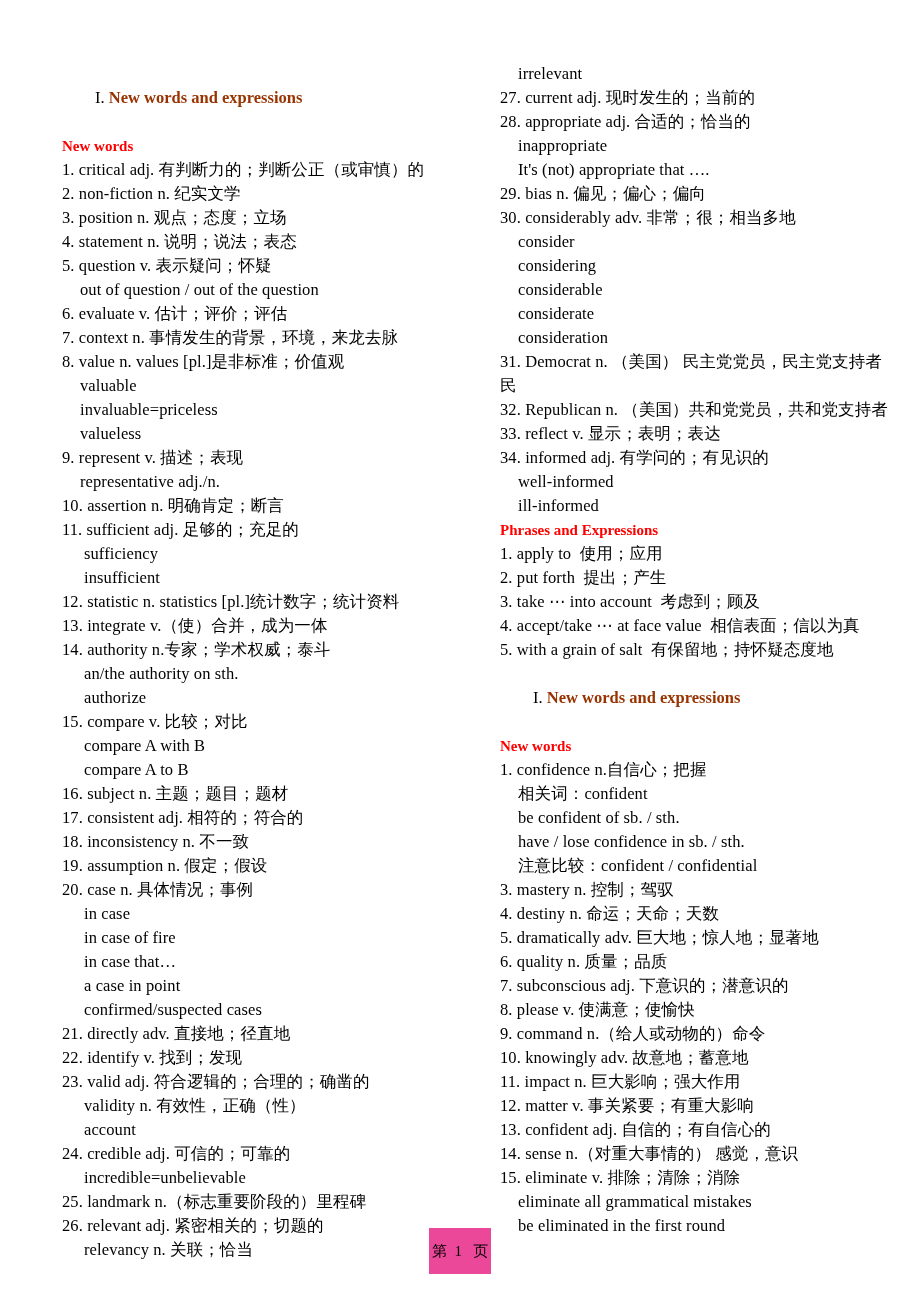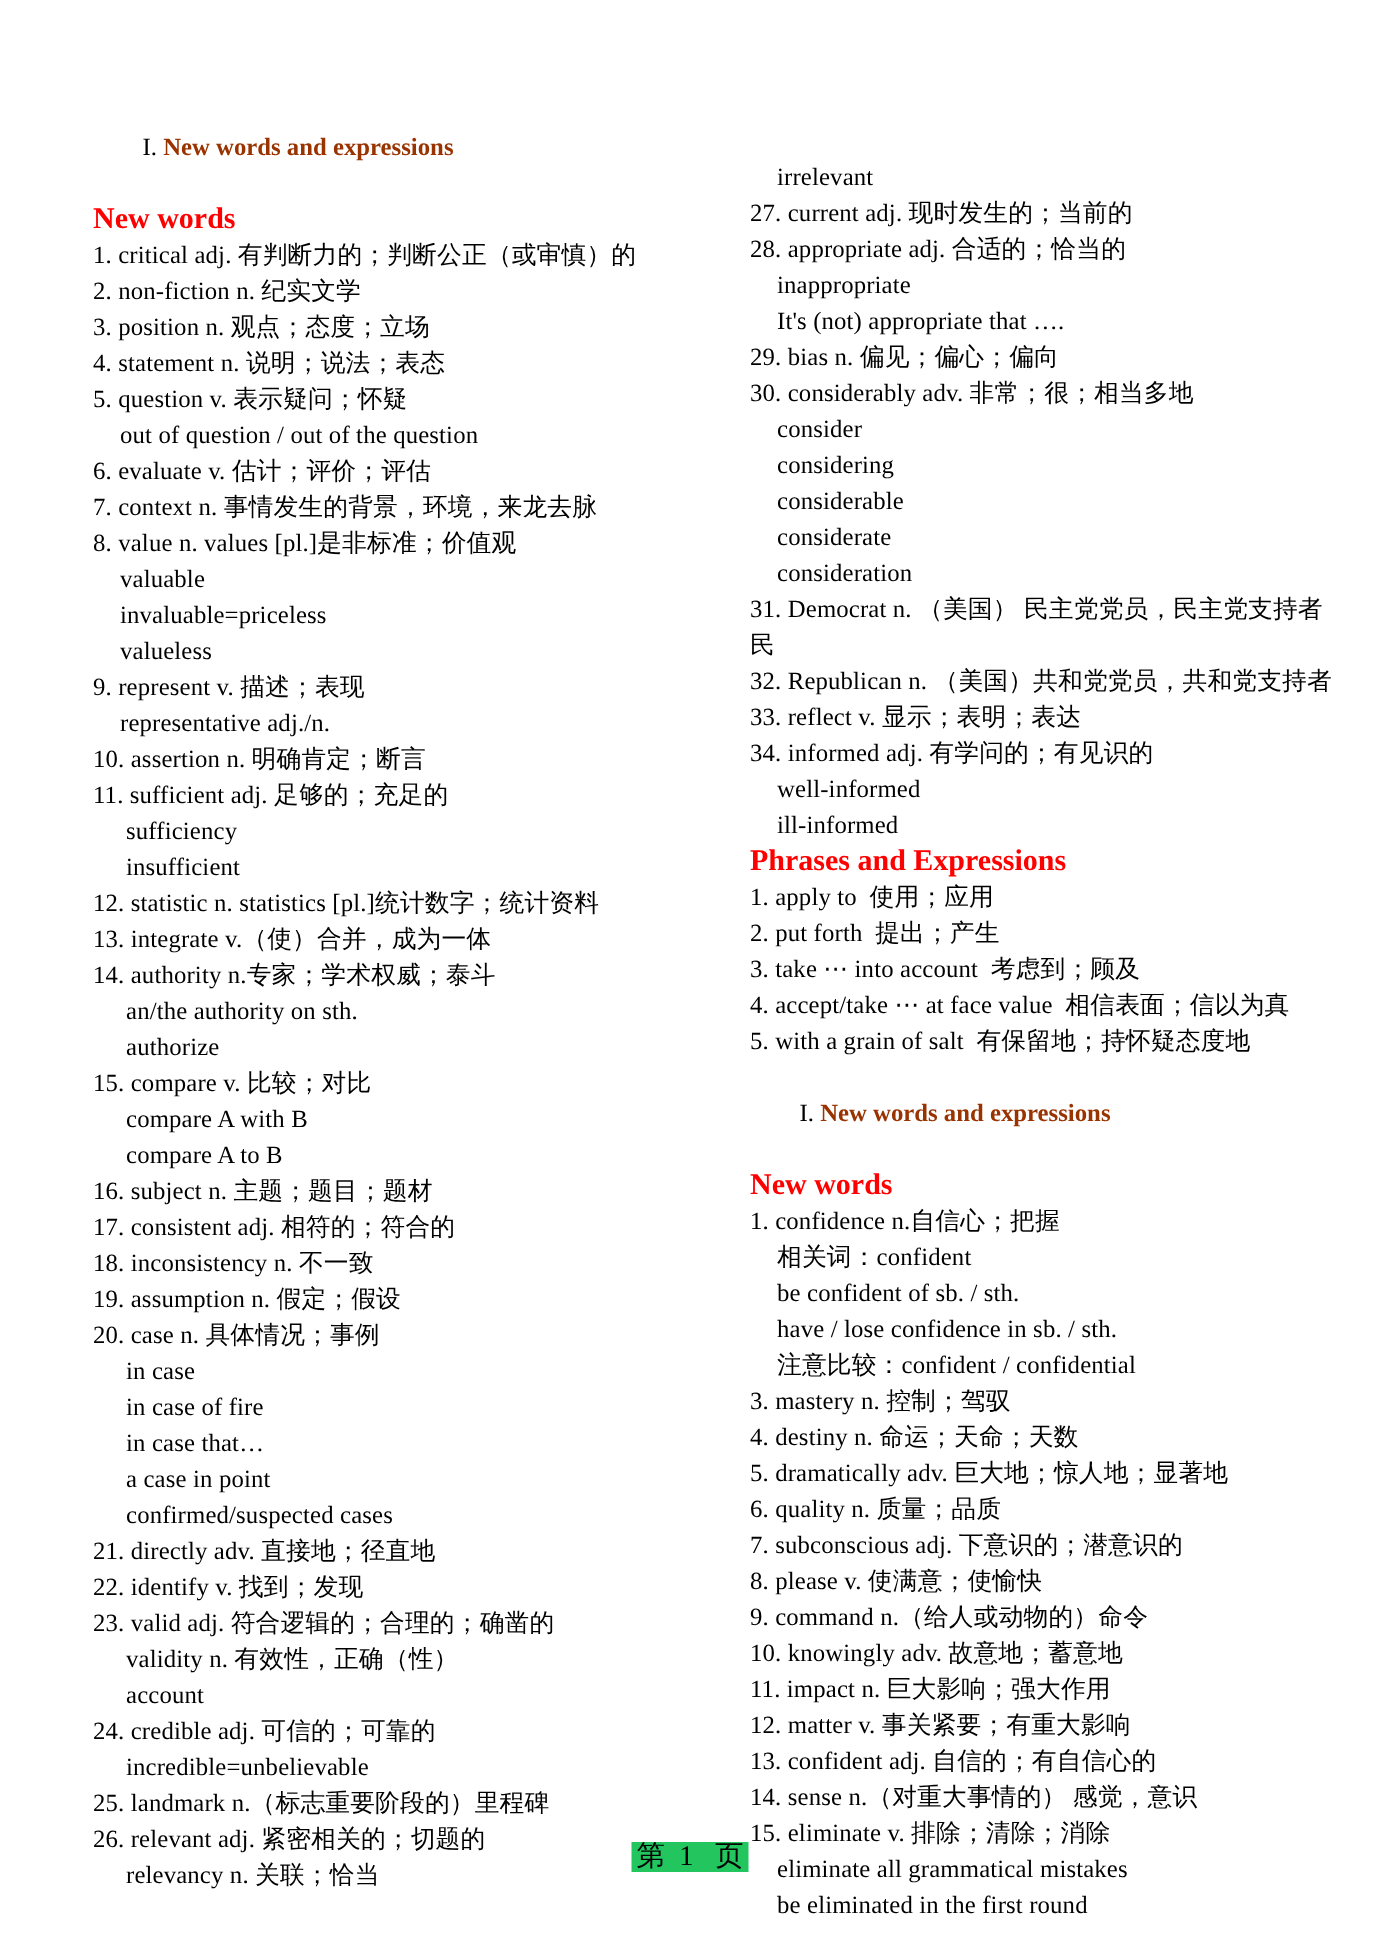--- a/index.html
+++ b/index.html
@@ -21,21 +21,21 @@
     top: 62px;
     width: 920px;
     display: flex;
     flex-direction: row;
     align-items: flex-start;
   }
   .col {
     width: 420px;
   }
   .col-left  { margin-left: 62px; }
-  .col-right { margin-left: 18px; margin-top: 44px; }
+  .col-right { margin-left: 18px; }
 
   .line {
     font-size: 16.5px;
     line-height: 24px;
     color: #000000;
     white-space: pre;
     letter-spacing: 0.1px;
   }
   .line.indent  { padding-left: 18px; }
   .line.indent2 { padding-left: 22px; }
@@ -46,41 +46,41 @@
     font-weight: bold;
     white-space: pre;
   }
   .head-main .numeral {
     color: #000000;
     font-weight: normal;
   }
   .head-main .ttl { color: #993300; text-align: right; }
 
   .head-sub {
-    font-size: 20px;
+    font-size: 15px;
     line-height: 24px;
     font-weight: bold;
     color: #ff0000;
     white-space: pre;
   }
 
   .footer {
     position: absolute;
     left: 0;
     top: 1228px;
     width: 920px;
     text-align: center;
   }
   .footer .pgbox {
     display: inline-block;
-    background: #22c55e;
+    background: #ec4899;
     color: #000000;
-    font-size: 19px;
+    font-size: 15px;
     line-height: 20px;
-    padding: 0 3px;
+    padding: 13px 3px;
     font-family: "Liberation Serif", "DejaVu Serif", serif;
     white-space: pre;
   }
 </style>
 </head>
 <body>
 
 <div class="page">
 
   <div class="columns">

